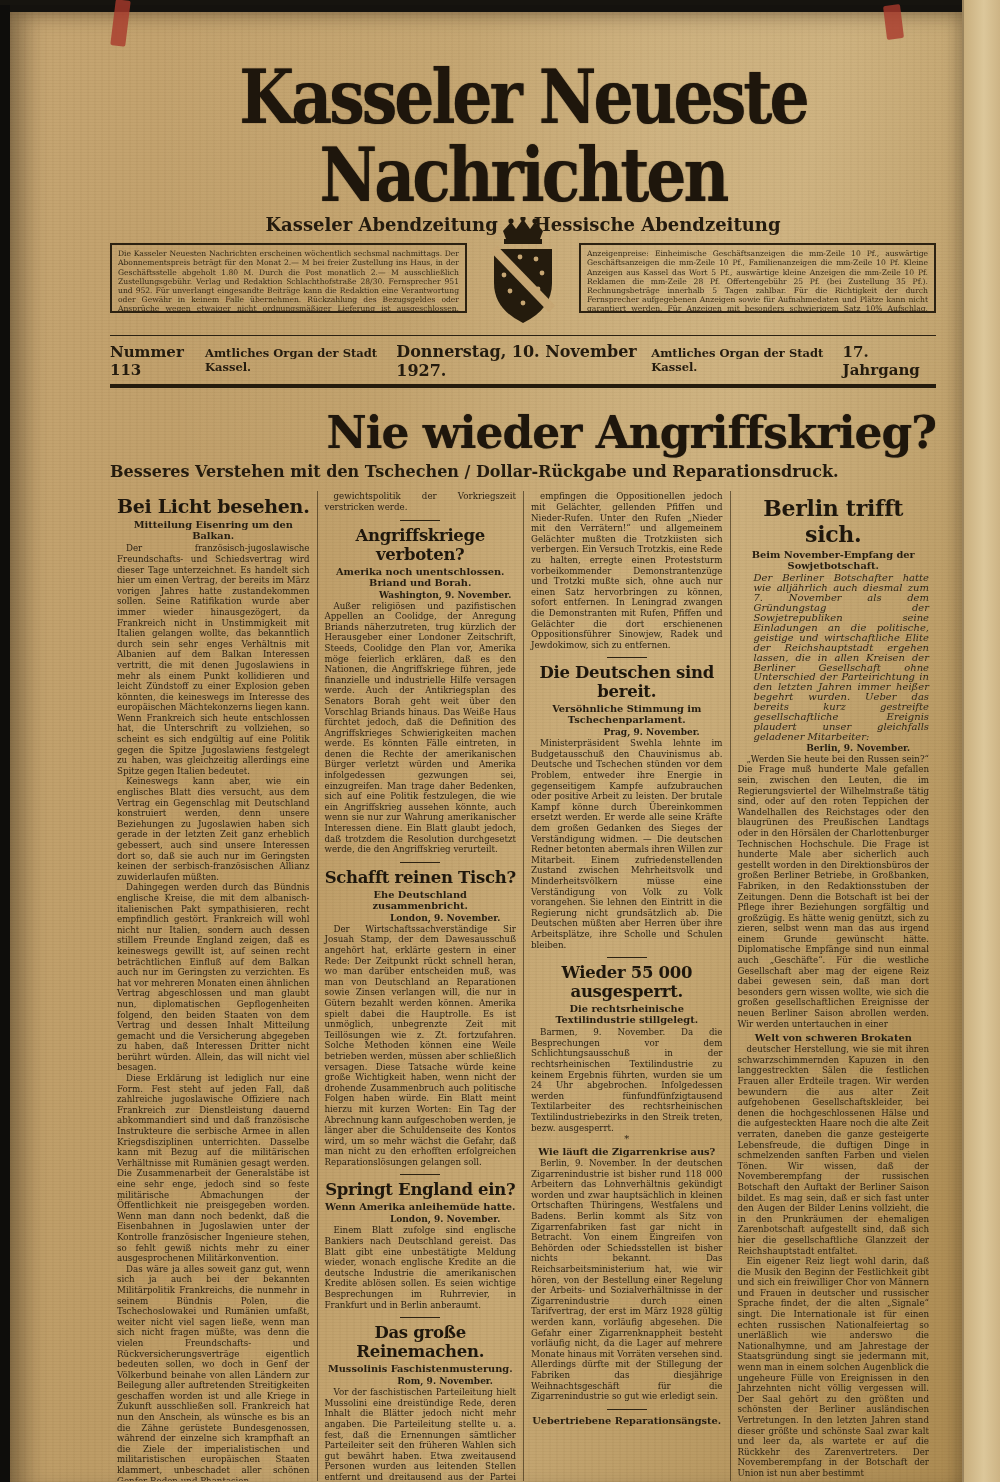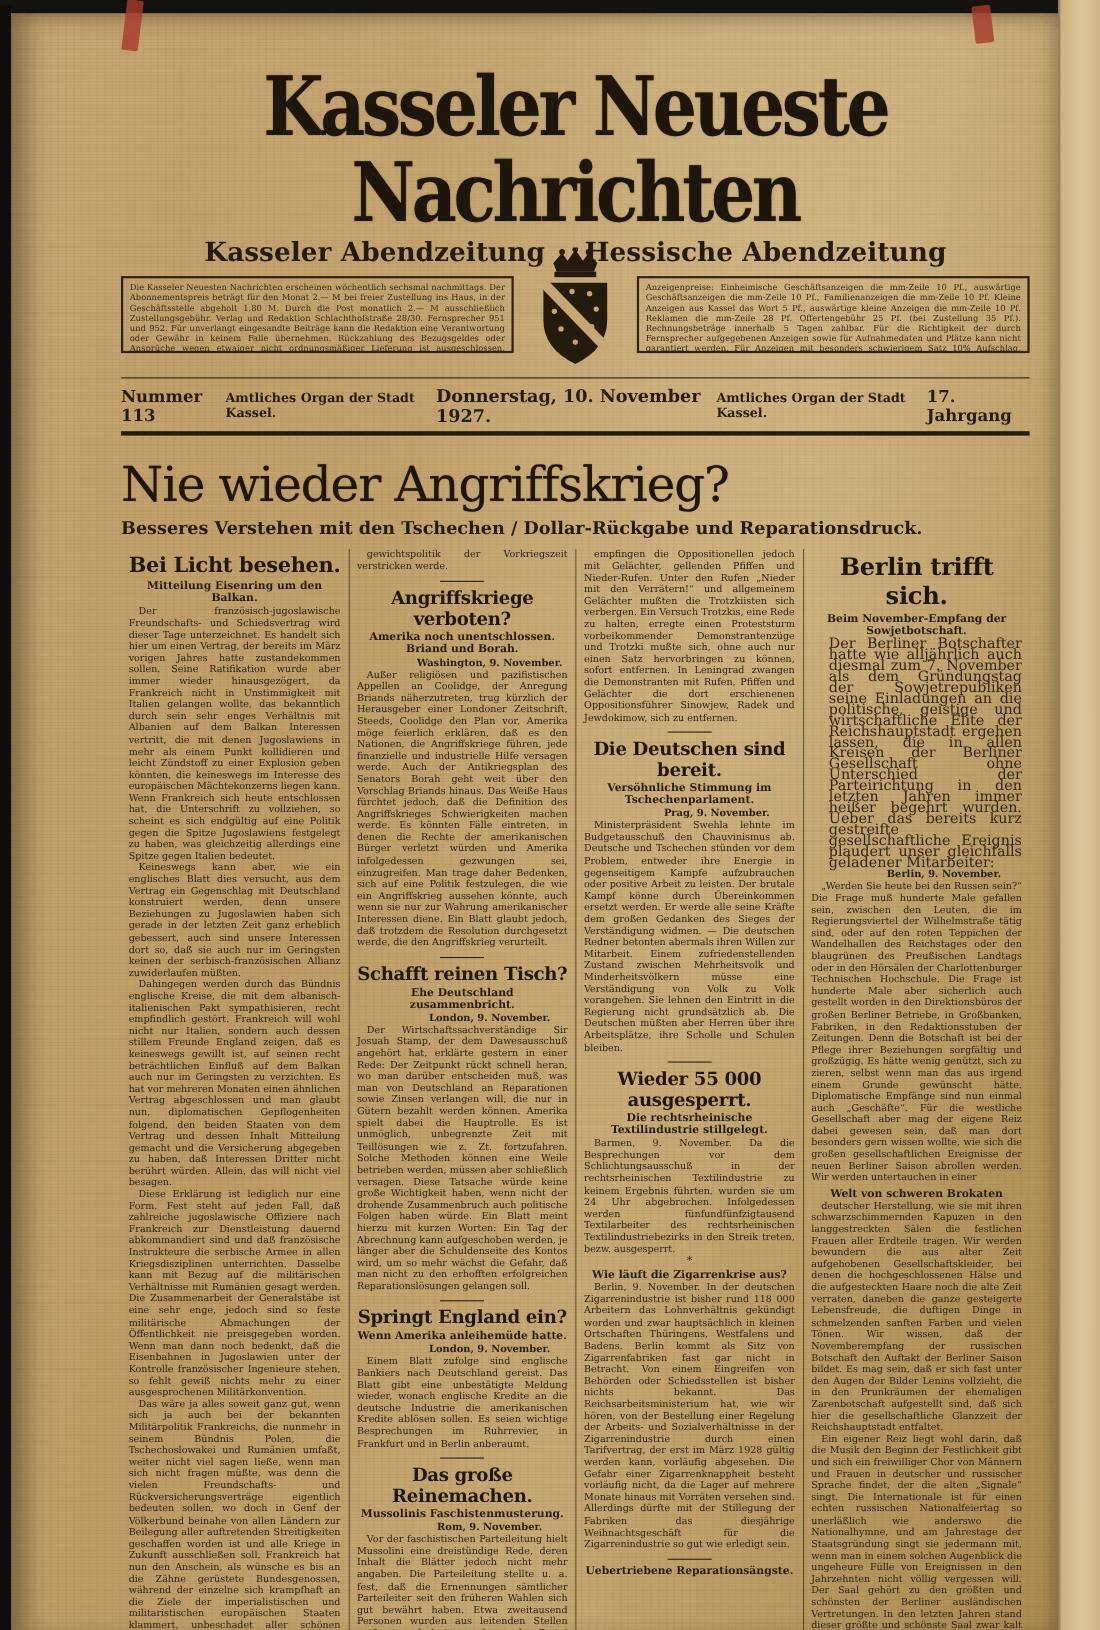--- a/index.html
+++ b/index.html
@@ -30,42 +30,42 @@
   .inner{padding-left:100px;padding-right:26px;}
 
   .masthead{
     margin:46px 0 6px 0;text-align:center;font-weight:bold;color:#1e160c;
     font-size:62px;line-height:1.05;letter-spacing:-3px;
     transform:scale(1.02,1.2);transform-origin:center top;
     text-shadow:0 0 1px rgba(30,20,8,.7);
   }
   .subtitles{
     display:flex;justify-content:center;align-items:center;gap:36px;
-    font-size:24px;font-weight:bold;margin-top:26px;color:#241b0e;
+    font-size:18px;font-weight:bold;margin-top:26px;color:#241b0e;
   }
   .info-row{position:relative;display:grid;grid-template-columns:1fr 112px 1fr;margin-top:8px;align-items:start;}
   .info-box{
     border:2px solid #2c2212;padding:4px 6px;
     font-size:7.6px;line-height:9.2px;text-align:justify;color:#332816;
     height:58px;overflow:hidden;
   }
   .crest{display:flex;justify-content:center;margin-top:-26px;}
   .rule{border:0;border-top:1px solid #2c2212;margin:6px 0 0 0;}
   .rule.thick{border-top:4px solid #241b0d;margin-top:2px;}
   .dateline{
     display:flex;justify-content:space-between;align-items:baseline;
     font-weight:bold;margin-top:4px;padding:2px 0;color:#241b0e;
   }
   .dl-number{font-size:15px;}
   .dl-organ{font-size:11.5px;}
   .dl-date{font-size:16px;}
   .dl-volume{font-size:15px;}
 
   .headline{
-    text-align:left;font-weight:normal;color:#1e160c;
+    text-align:right;font-weight:bold;color:#1e160c;
     font-size:44px;line-height:1.05;margin:22px 0 6px 0;letter-spacing:-1px;
     text-shadow:0 0 1px rgba(30,20,8,.6);
   }
   .subheadline{
     font-weight:bold;font-size:16px;margin:4px 0 10px 0;color:#241b0e;
   }
 
   .columns{
     display:grid;grid-template-columns:repeat(4,1fr);
     height:990px;overflow:hidden;margin-top:4px;
@@ -73,21 +73,21 @@
   .col{padding:0 7px;overflow:hidden;}
   .col + .col{border-left:1px solid rgba(42,30,12,.6);}
 
   .art-sep{width:40px;border-top:1px solid #2c2212;margin:7px auto 5px auto;}
   .art-title{font-size:16.5px;font-weight:bold;text-align:center;margin:4px 0 2px 0;color:#1f170c;letter-spacing:-.3px;}
   .article.lead .art-title{font-size:19px;}
   .article.xl .art-title{font-size:22px;}
   .art-sub{font-size:9.8px;font-weight:bold;text-align:center;margin:0 0 2px 0;}
   .art-date{font-size:9px;font-weight:bold;text-align:center;padding-left:26%;margin:1px 0;}
   .art-p{font-size:8.7px;line-height:10.6px;text-align:justify;text-indent:9px;margin:0;color:#2b2113;}
-  .art-intro{font-size:13px;line-height:9.9px;text-align:justify;margin:1px 0;padding-left:16px;color:#2e2414;}
+  .art-intro{font-size:10px;line-height:9.9px;text-align:justify;font-style:italic;margin:1px 0;padding-left:16px;color:#2e2414;}
   .art-cross{font-size:9.8px;font-weight:bold;text-align:center;margin:3px 0 1px 0;}
   .art-star{text-align:center;font-size:10px;line-height:8px;margin:2px 0;}
 </style>
 </head>
 <body>
 
 <div class="edge-left"></div>
 <div class="edge-top"></div>
 
 <div class="paper">

